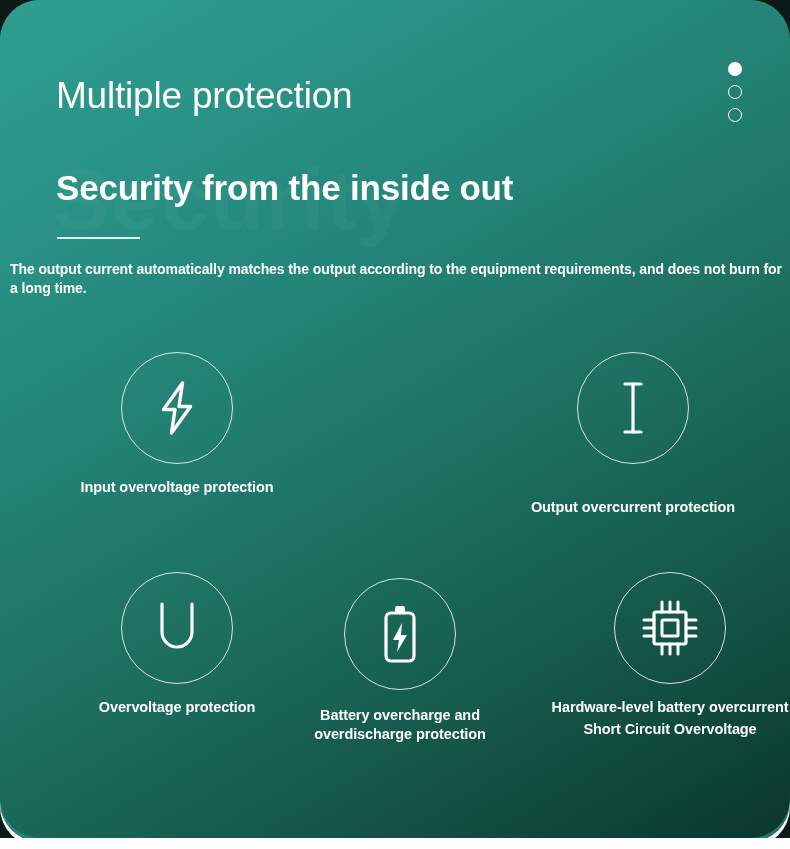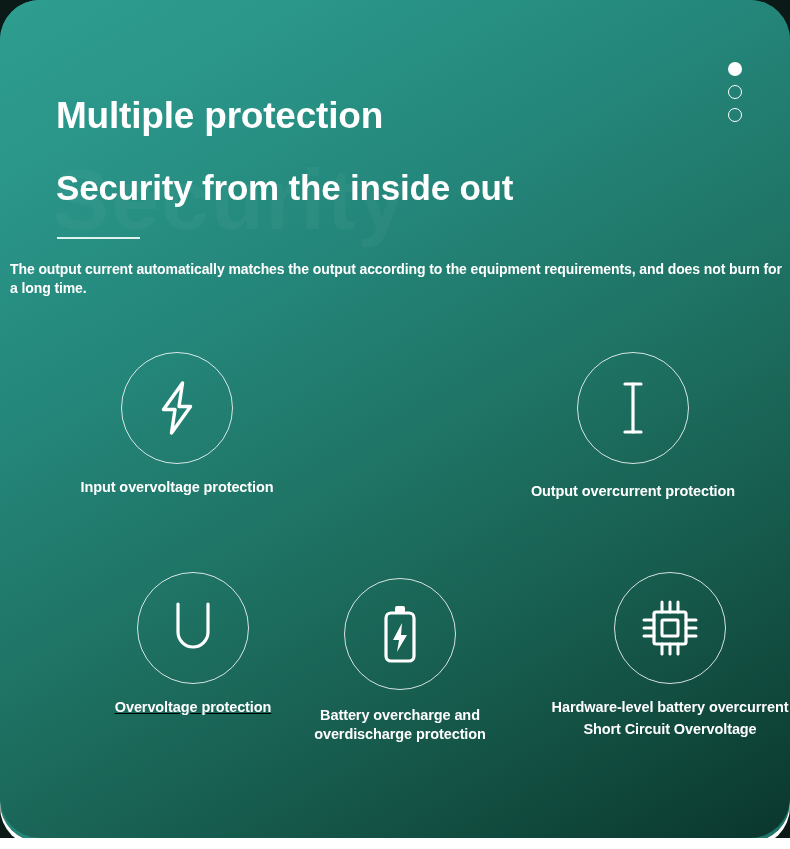--- a/index.html
+++ b/index.html
@@ -102,23 +102,23 @@
     border-radius: 50%;
     box-sizing: border-box;
   }
   .dot.filled { background: #ffffff; }
   .dot.hollow { border: 1.6px solid #ffffff; background: transparent; }
 
   
   .title-1 {
     position: absolute;
     left: 56px;
-    top: 96px;
+    top: 76px;
     font-size: 37px;
-    font-weight: 700;
+    font-weight: 400;
     color: #ffffff;
     letter-spacing: -0.2px;
     line-height: 1.1;
   }
   .title-2 {
     position: absolute;
     left: 56px;
     top: 169px;
     font-size: 35px;
     font-weight: 700;
@@ -181,26 +181,26 @@
     color: #ffffff;
     line-height: 1.32;
     letter-spacing: -0.1px;
   }
   .cell .label .l2 { display: block; }
 
   
   .c1 { left: 52px;  top: 12px; }
   .c2 { left: 274px; top: 12px; }
   .c3 { left: 508px; top: 12px; }
-  .c4 { left: 68px;  top: 10px; text-decoration: underline; }
+  .c4 { left: 52px;  top: 10px; }
   .c5 { left: 275px; top: 16px; }
   .c6 { left: 497px; top: 10px; margin-left: 48px; }
 
   .c2 .label { margin-top: 10px; text-align: left; padding-left: 40px; }
-  .c3 .label { margin-top: 18px; }
+  .c3 .label { margin-top: 34px; }
   .c5 .label { margin-top: 16px; }
   .c6 .label { margin-top: 12px; line-height: 1.55; }
 
   .svg-ico { display: block; }
 </style>
 </head>
 <body>
 
 <div id="stage">
 

